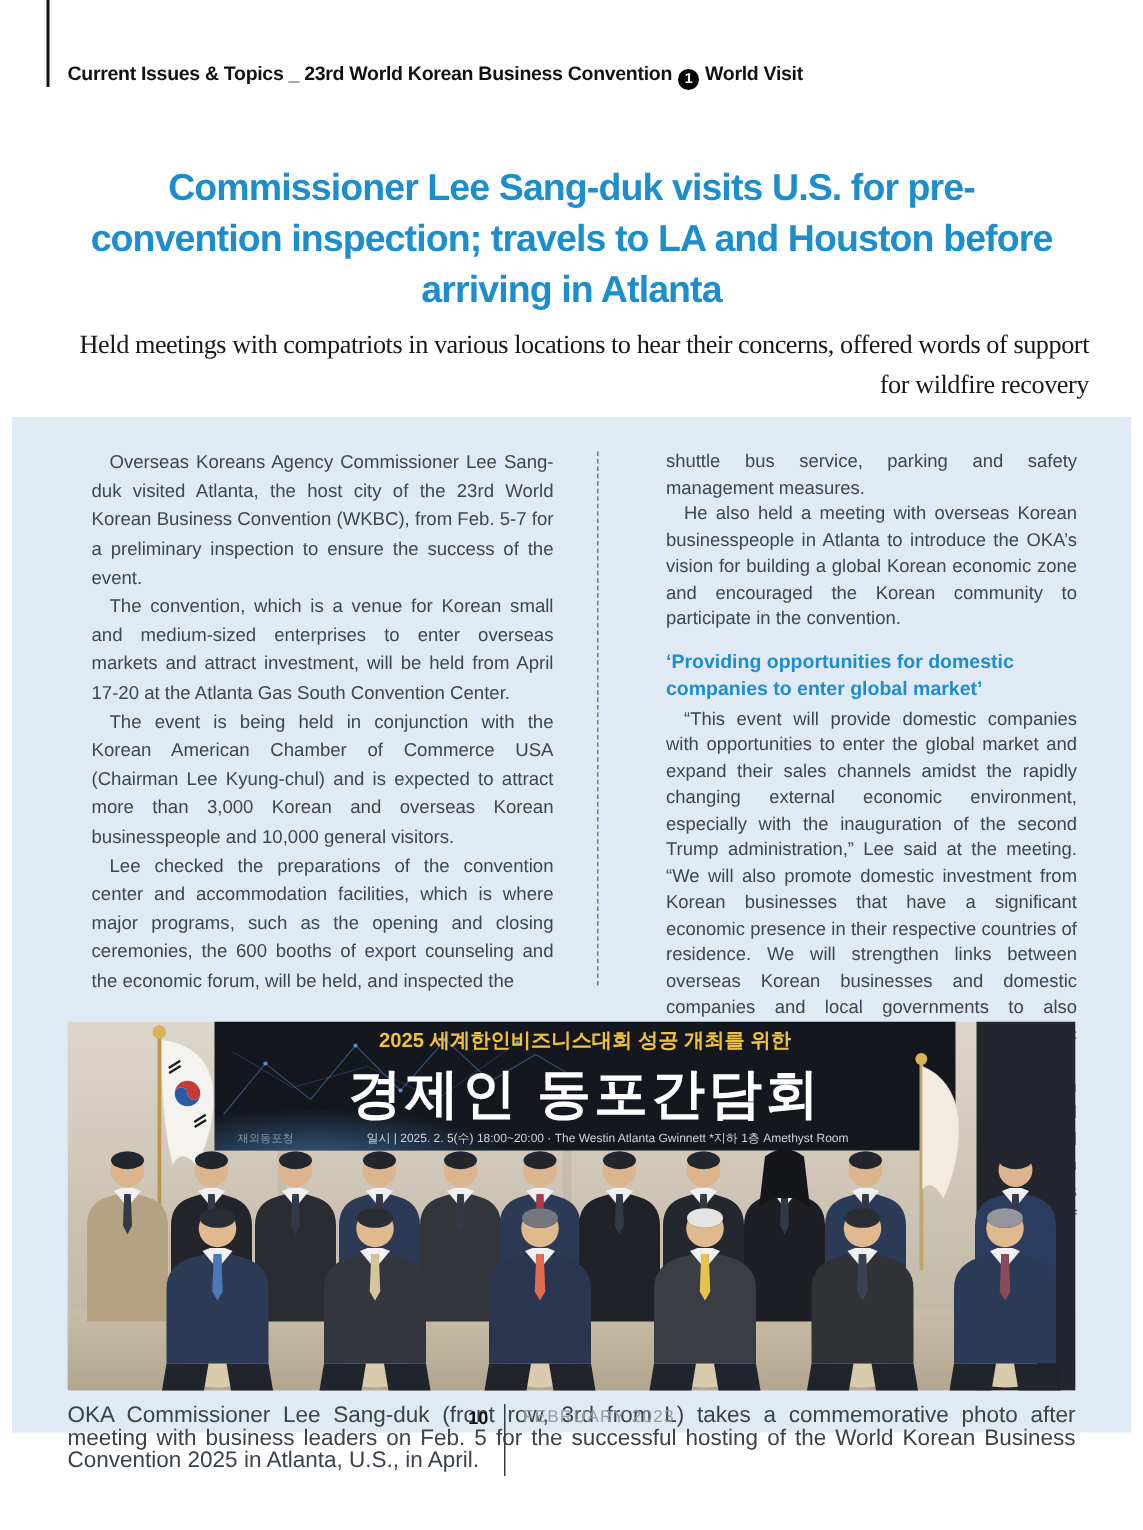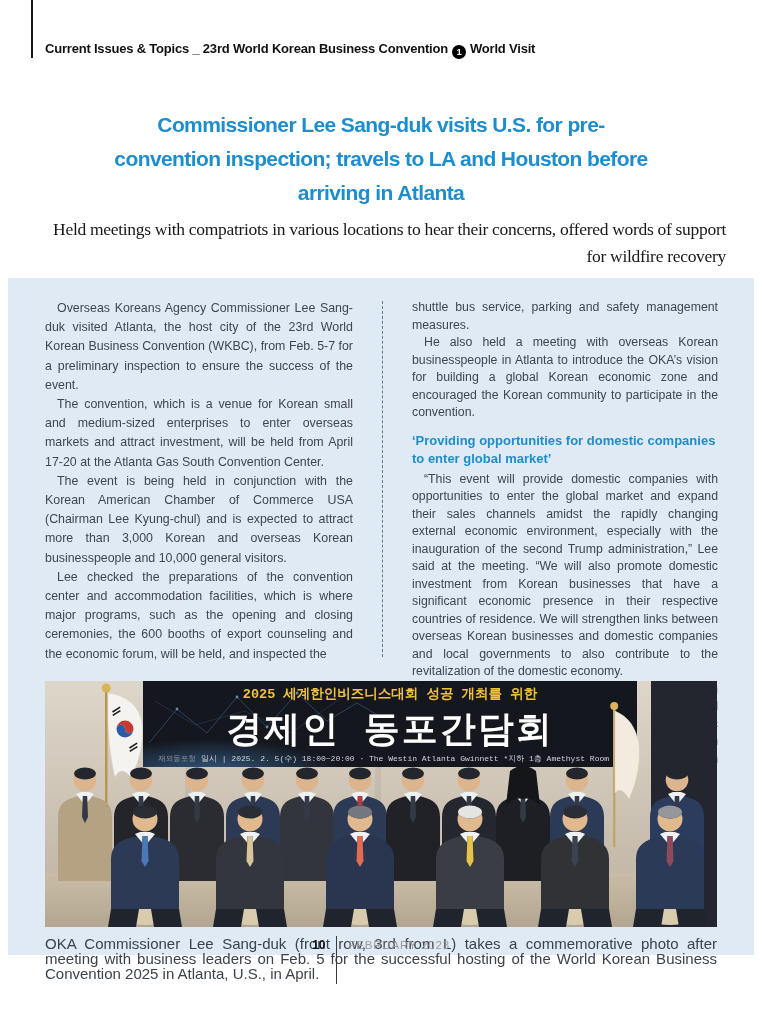--- a/index.html
+++ b/index.html
@@ -12,31 +12,31 @@
   
   .kicker-bar{position:absolute;left:31px;top:0;width:2px;height:58px;background:#141414;}
   .kicker{position:absolute;left:45px;top:41px;font-size:13px;font-weight:bold;color:#111;
     letter-spacing:-0.2px;white-space:nowrap;}
   .kicker .badge{display:inline-block;width:14px;height:14px;border-radius:50%;background:#000;
     color:#fff;font-size:9.5px;line-height:14px;text-align:center;font-weight:bold;
     vertical-align:-2px;margin:0 4px;}
 
   
   .headline{position:absolute;top:108px;left:0;width:762px;margin:0;padding:0 20px;box-sizing:border-box;
-    text-align:center;font-size:21px;line-height:34px;font-weight:bold;color:#1c8dcd;
+    text-align:center;font-size:25px;line-height:34px;font-weight:bold;color:#1c8dcd;
     letter-spacing:-0.6px;white-space:pre-line;}
   .dek{position:absolute;top:216px;left:36px;width:690px;margin:0;text-align:right;
     font-family:"Liberation Serif", serif;font-size:17.5px;line-height:27px;color:#16181a;
     letter-spacing:-0.3px;}
 
   
   .panel{position:absolute;top:278px;left:8px;width:746px;height:677px;background:#e0eaf5;
     box-sizing:border-box;padding:21px 36px 14px 37px;}
   .cols{display:flex;align-items:stretch;height:366px;}
-  .col{box-sizing:border-box;}
+  .col{box-sizing:border-box;margin-left:16px;}
   .col p{margin:0;text-align:justify;text-indent:12px;}
   .col p.no-indent{text-indent:0;}
   .col-left{width:308px;font-size:12.4px;line-height:19.2px;color:#3f464e;}
   .divider{width:0;border-left:1px dashed #6a7a8a;margin:2px 29px 0 29px;height:356px;}
   .col-right{flex:1;font-size:12.3px;line-height:17.5px;color:#3f464e;}
   .subhead{margin:10px 0 3px 0;font-size:13px;line-height:18px;font-weight:bold;color:#1c8dcd;
     text-align:left;}
 
   
   .photo{margin:16px 0 0 0;width:672px;height:246px;display:block;}
@@ -76,21 +76,21 @@
       <div class="divider"></div>
       <div class="col col-right">
         <p class="no-indent">shuttle bus service, parking and safety management measures.</p>
         <p>He also held a meeting with overseas Korean businesspeople in Atlanta to introduce the OKA’s vision for building a global Korean economic zone and encouraged the Korean community to participate in the convention.</p>
         <h3 class="subhead">‘Providing opportunities for domestic companies to enter global market’</h3>
         <p>“This event will provide domestic companies with opportunities to enter the global market and expand their sales channels amidst the rapidly changing external economic environment, especially with the inauguration of the second Trump administration,” Lee said at the meeting. “We will also promote domestic investment from Korean businesses that have a significant economic presence in their respective countries of residence. We will strengthen links between overseas Korean businesses and domestic companies and local governments to also contribute to the revitalization of the domestic economy.</p>
         <p>“We need to promote investment in Korea from strongly growing global Korean businesses and expand the links between Korean businesses and domestic SMEs. We need to establish policies in a win-win direction between overseas Koreans and Korea, such as promoting the employment of domestic</p>
       </div>
     </div>
 
-    <figure class="photo" style="margin:16px 12px 0 0;font-family:Liberation Mono, monospace;">
+    <figure class="photo" style="margin:16px 12px 0 0;">
       <svg width="672" height="246" viewBox="0 0 672 246" xmlns="http://www.w3.org/2000/svg">
         <defs>
           <linearGradient id="wallG" x1="0" y1="0" x2="0" y2="1">
             <stop offset="0" stop-color="#ddd6ca"></stop>
               <stop offset="1" stop-color="#bdb19f"></stop>
           </linearGradient>
           <linearGradient id="floorG" x1="0" y1="0" x2="0" y2="1">
             <stop offset="0" stop-color="#c9bda8"></stop>
               <stop offset="1" stop-color="#b3a690"></stop>
           </linearGradient>

